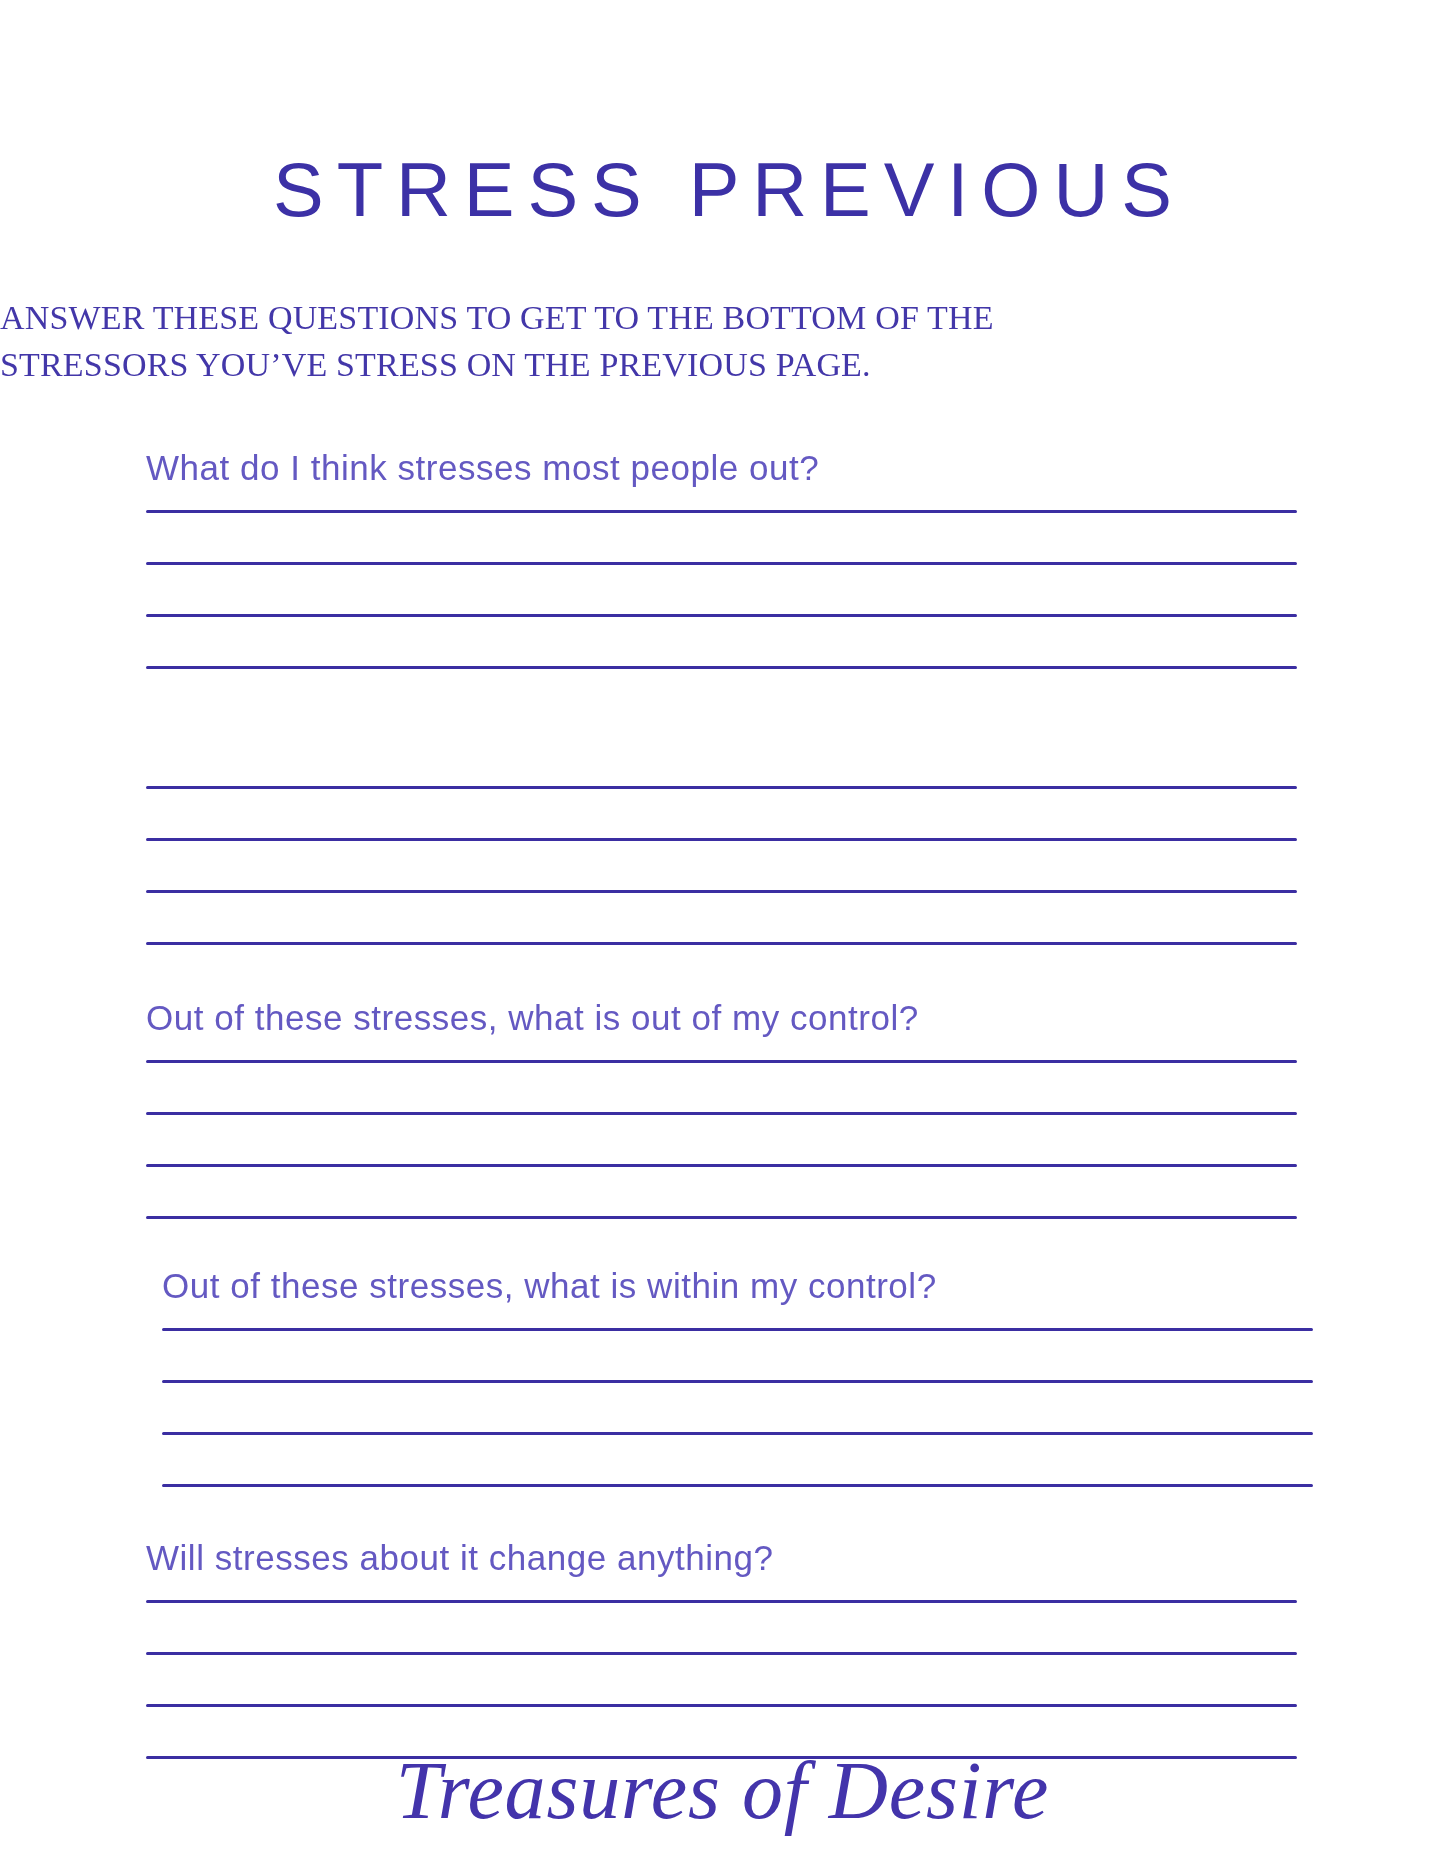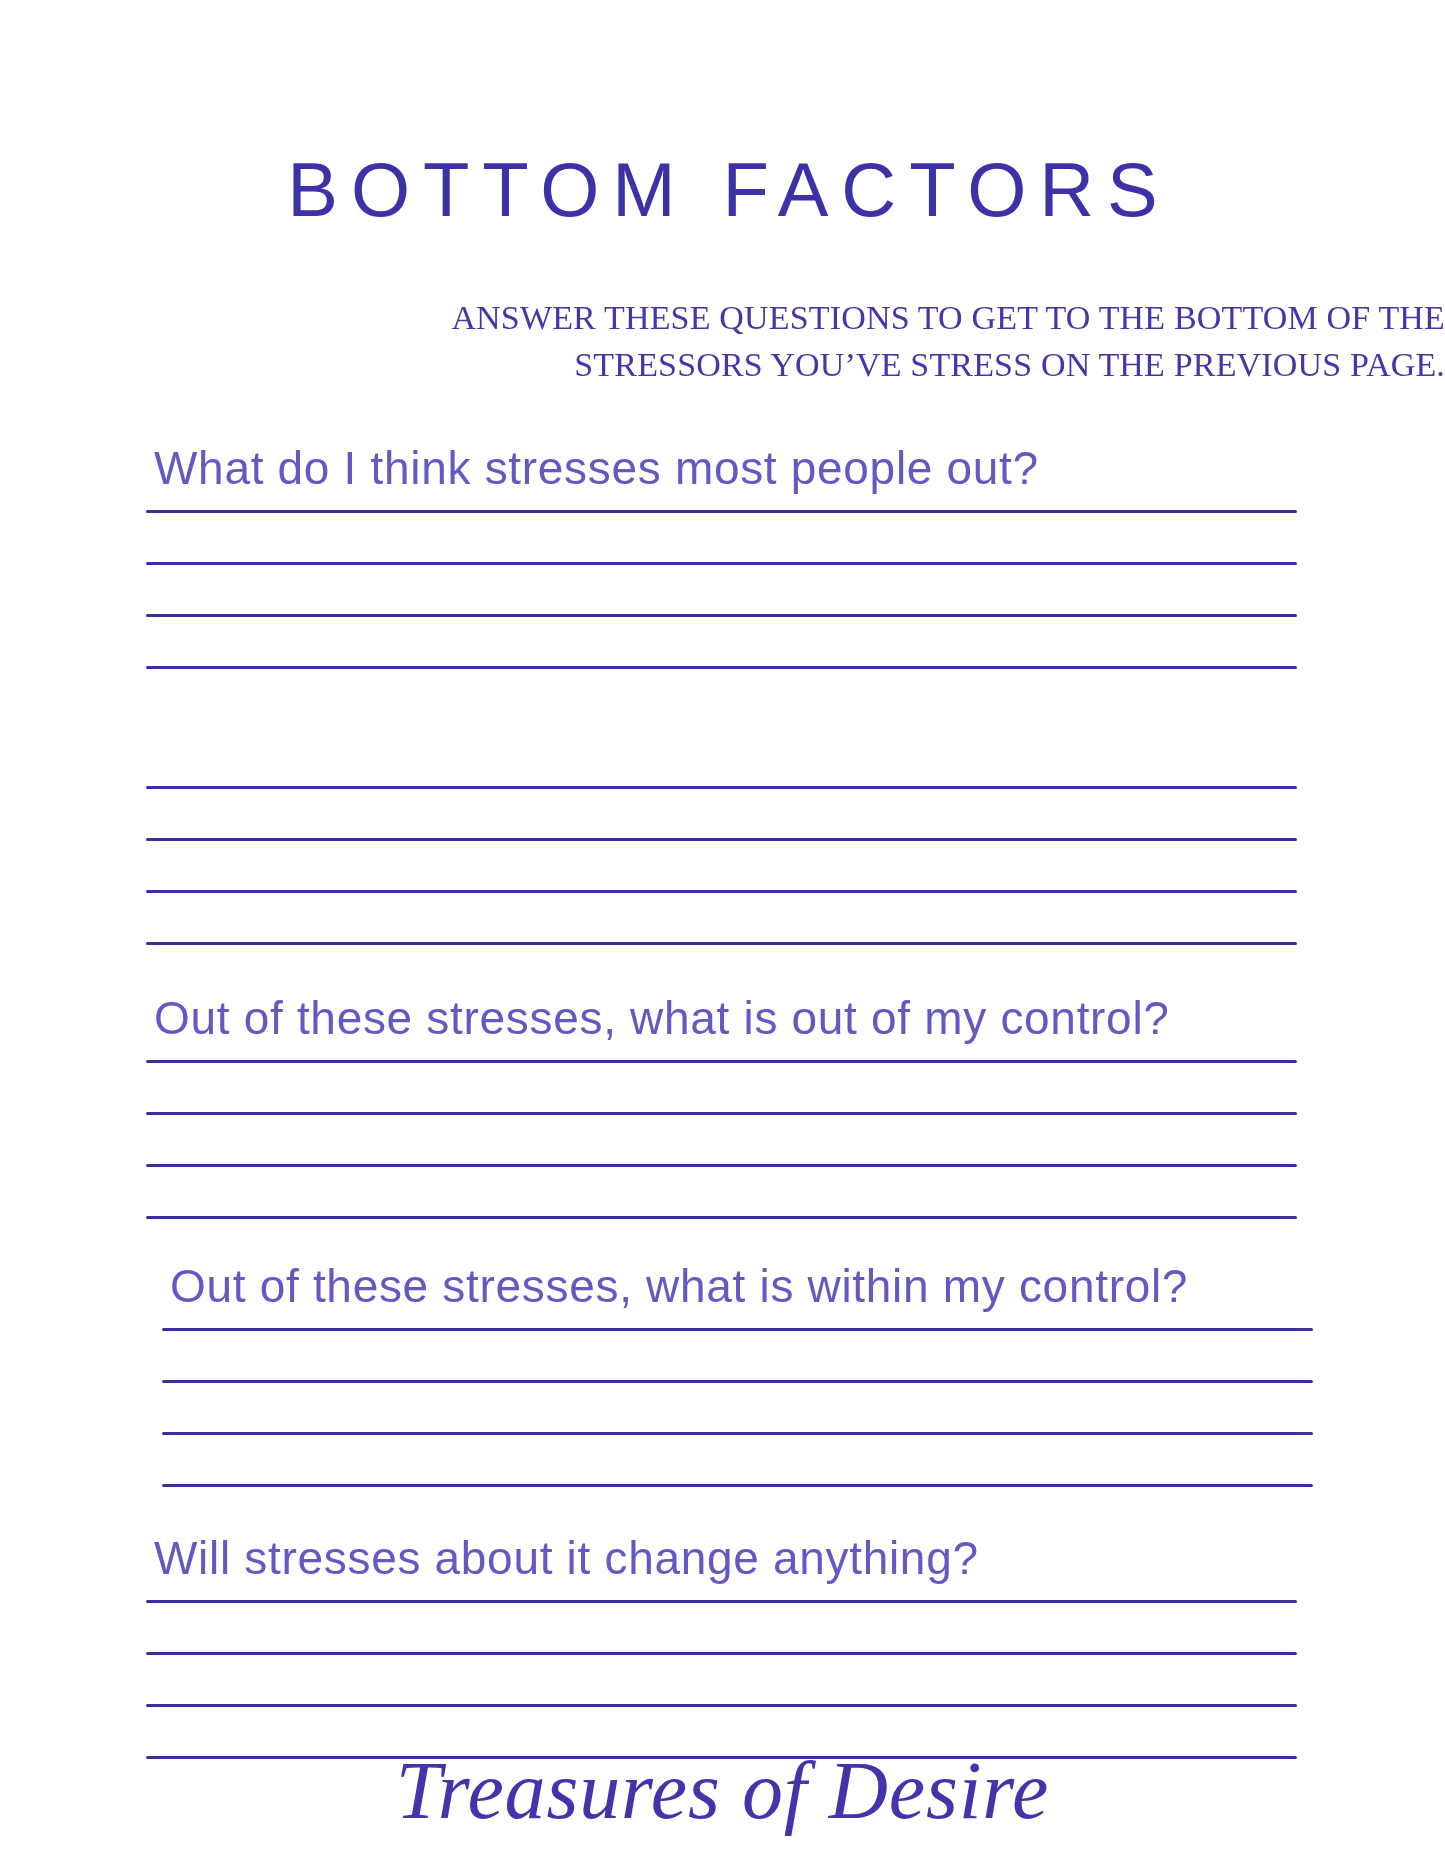--- a/index.html
+++ b/index.html
@@ -35,41 +35,40 @@
     letter-spacing:0.17em;
     text-indent:0.17em;
     color:var(--title);
     white-space:nowrap;
   }
   .page-subtitle{
     position:absolute;
     top:294px;
     left:0;
     width:100%;
-    text-align:right;
+    text-align:left;
     font-family:"Liberation Serif", serif;
     font-size:34px;
     line-height:47px;
     letter-spacing:0.005em;
     color:var(--subtitle);
-    padding-left:12px;
   }
   .qsection{
     position:absolute;
     left:146px;
     width:1151px;
     height:240px;
   }
   .question{
     position:absolute;
     top:0;
-    left:8px;
+    left:0;
     font-family:"Liberation Sans", sans-serif;
     font-weight:400;
-    font-size:46px;
+    font-size:35px;
     line-height:40px;
     letter-spacing:0.015em;
     color:var(--question);
     white-space:nowrap;
   }
   .rule{
     position:absolute;
     left:0;
     right:0;
     height:0;
@@ -97,21 +96,21 @@
     letter-spacing:0.01em;
     color:var(--brand);
     white-space:nowrap;
   }
 </style>
 </head>
 <body>
 
 <div class="page">
 
-  <h1 class="page-title">BOTTOM FACTORS</h1>
+  <h1 class="page-title">STRESS PREVIOUS</h1>
 
   <div class="page-subtitle">
     <div>ANSWER THESE QUESTIONS TO GET TO THE BOTTOM OF THE</div>
     <div>STRESSORS YOU’VE STRESS ON THE PREVIOUS PAGE.</div>
   </div>
 
   <section class="qsection sec-1">
     <div class="question">What do I think stresses most people out?</div>
     <div class="rule r1"></div>
     <div class="rule r2"></div>

